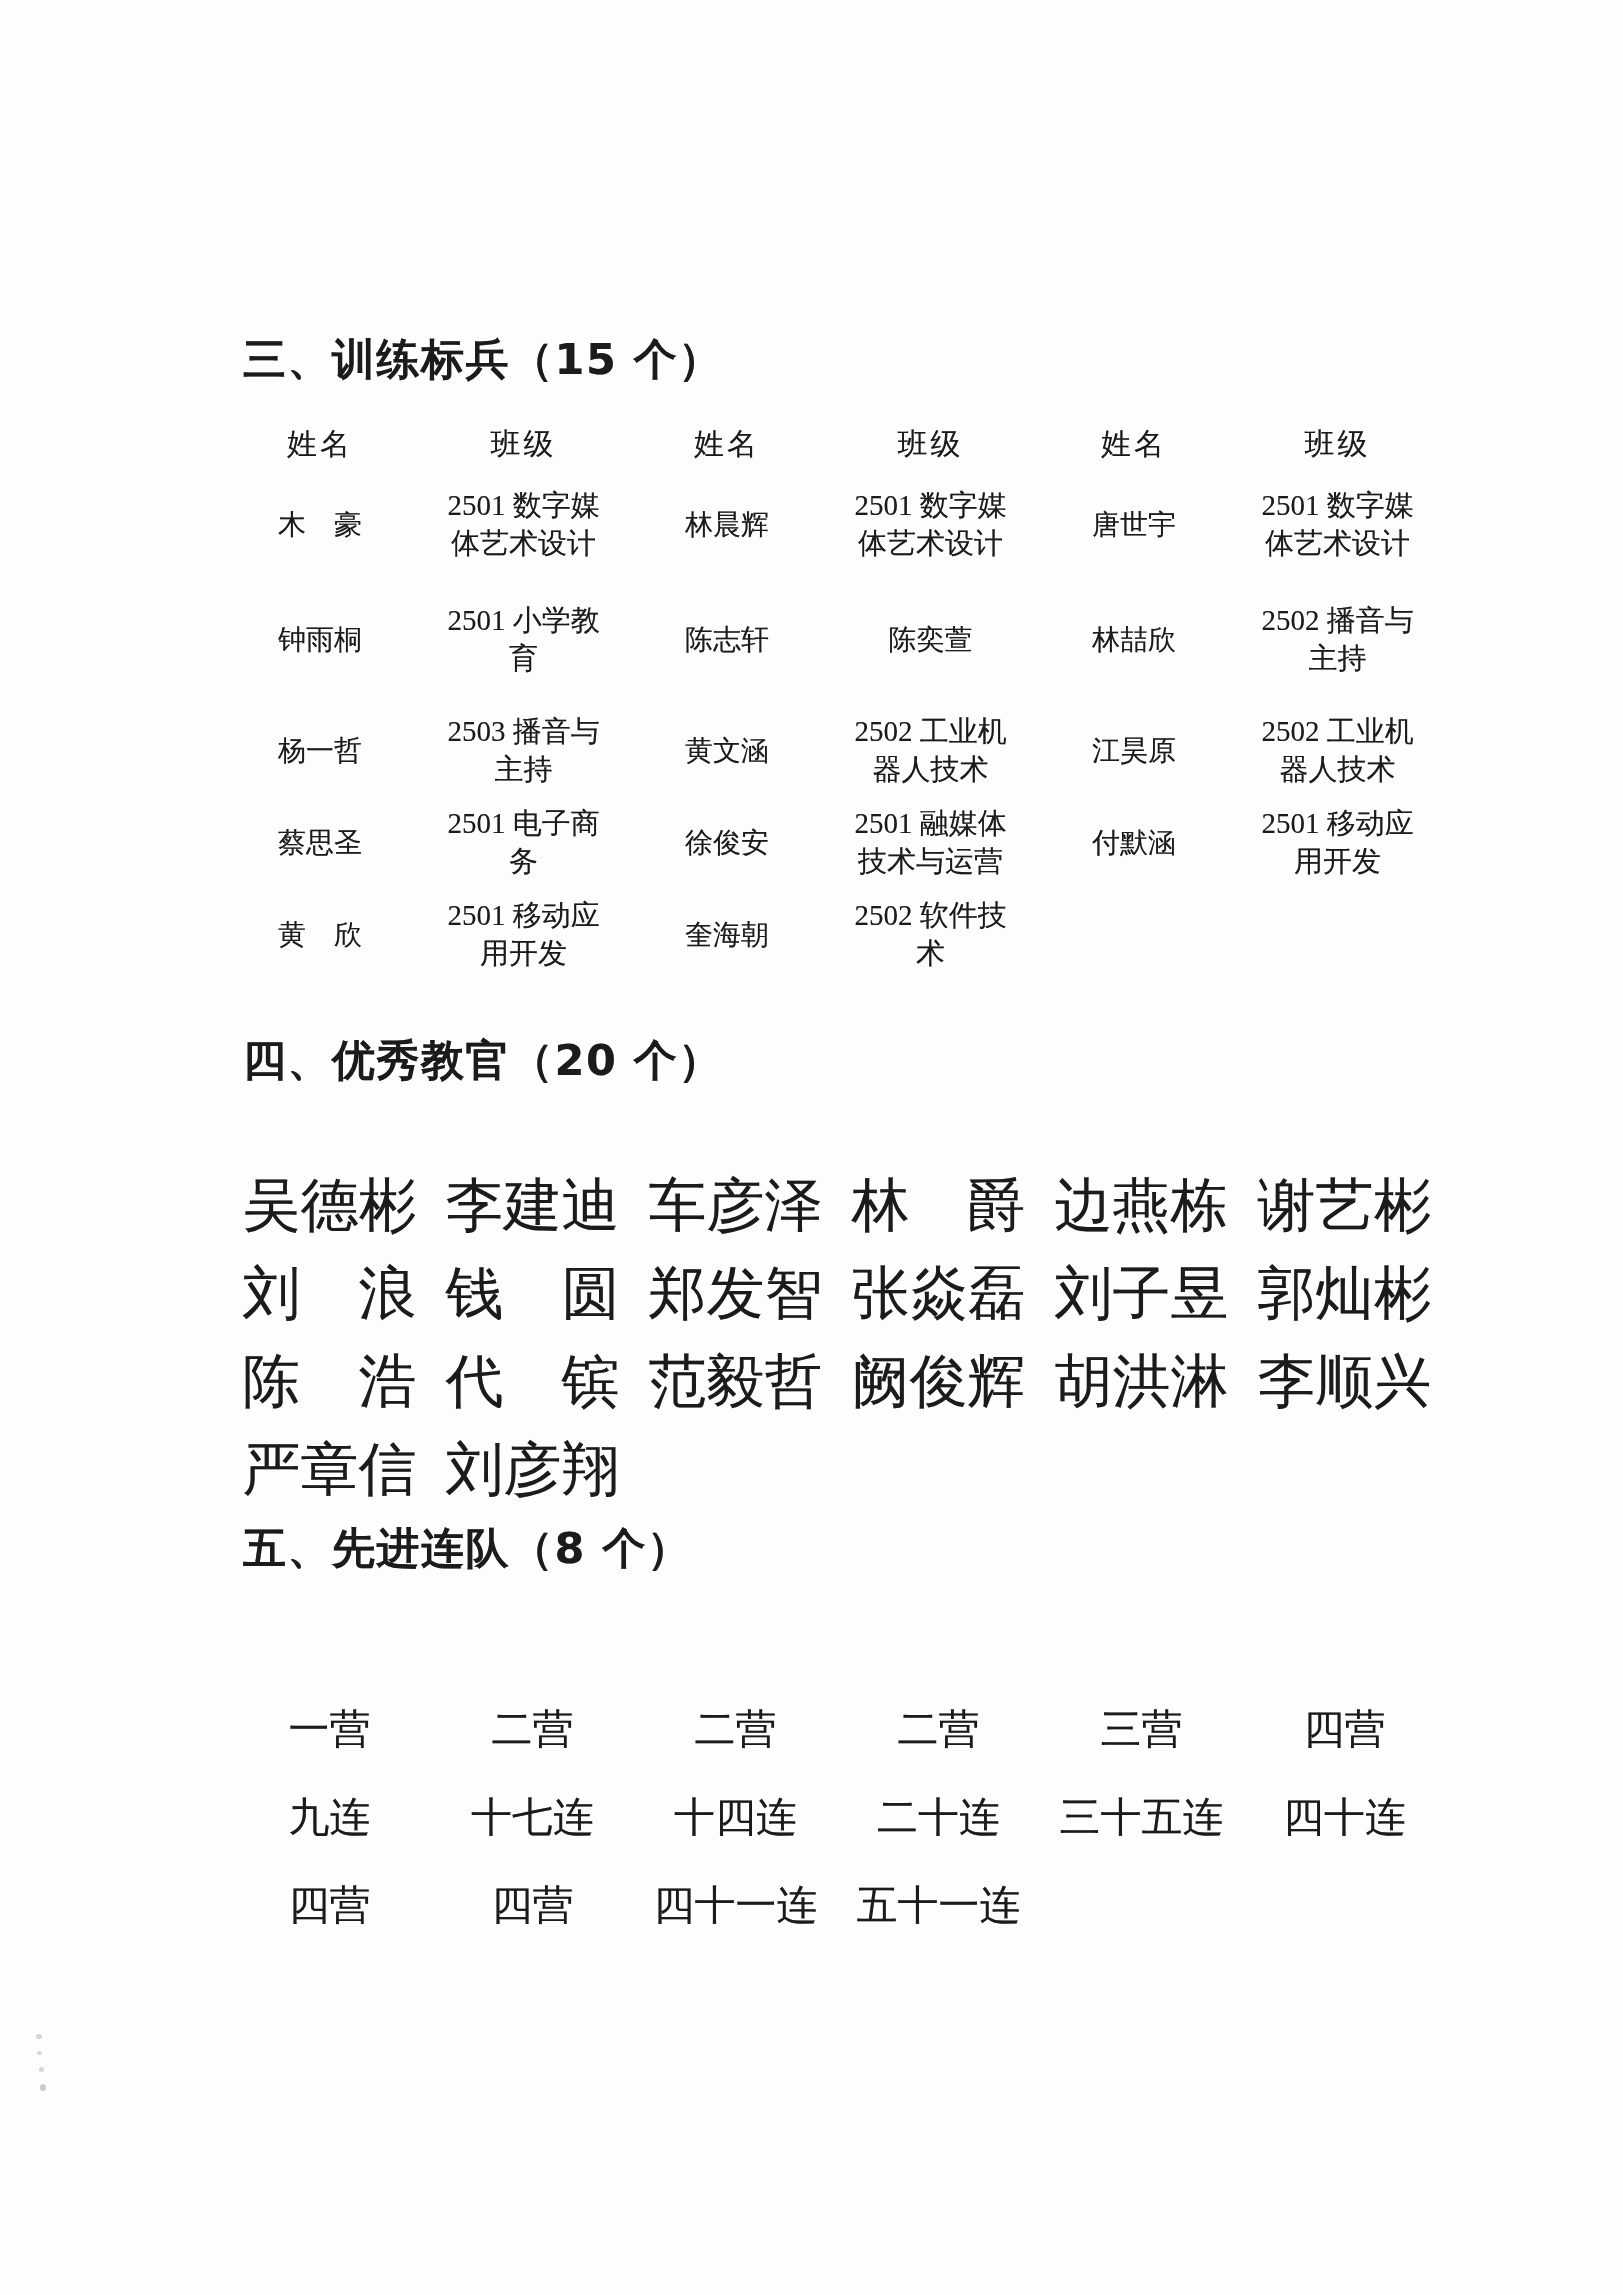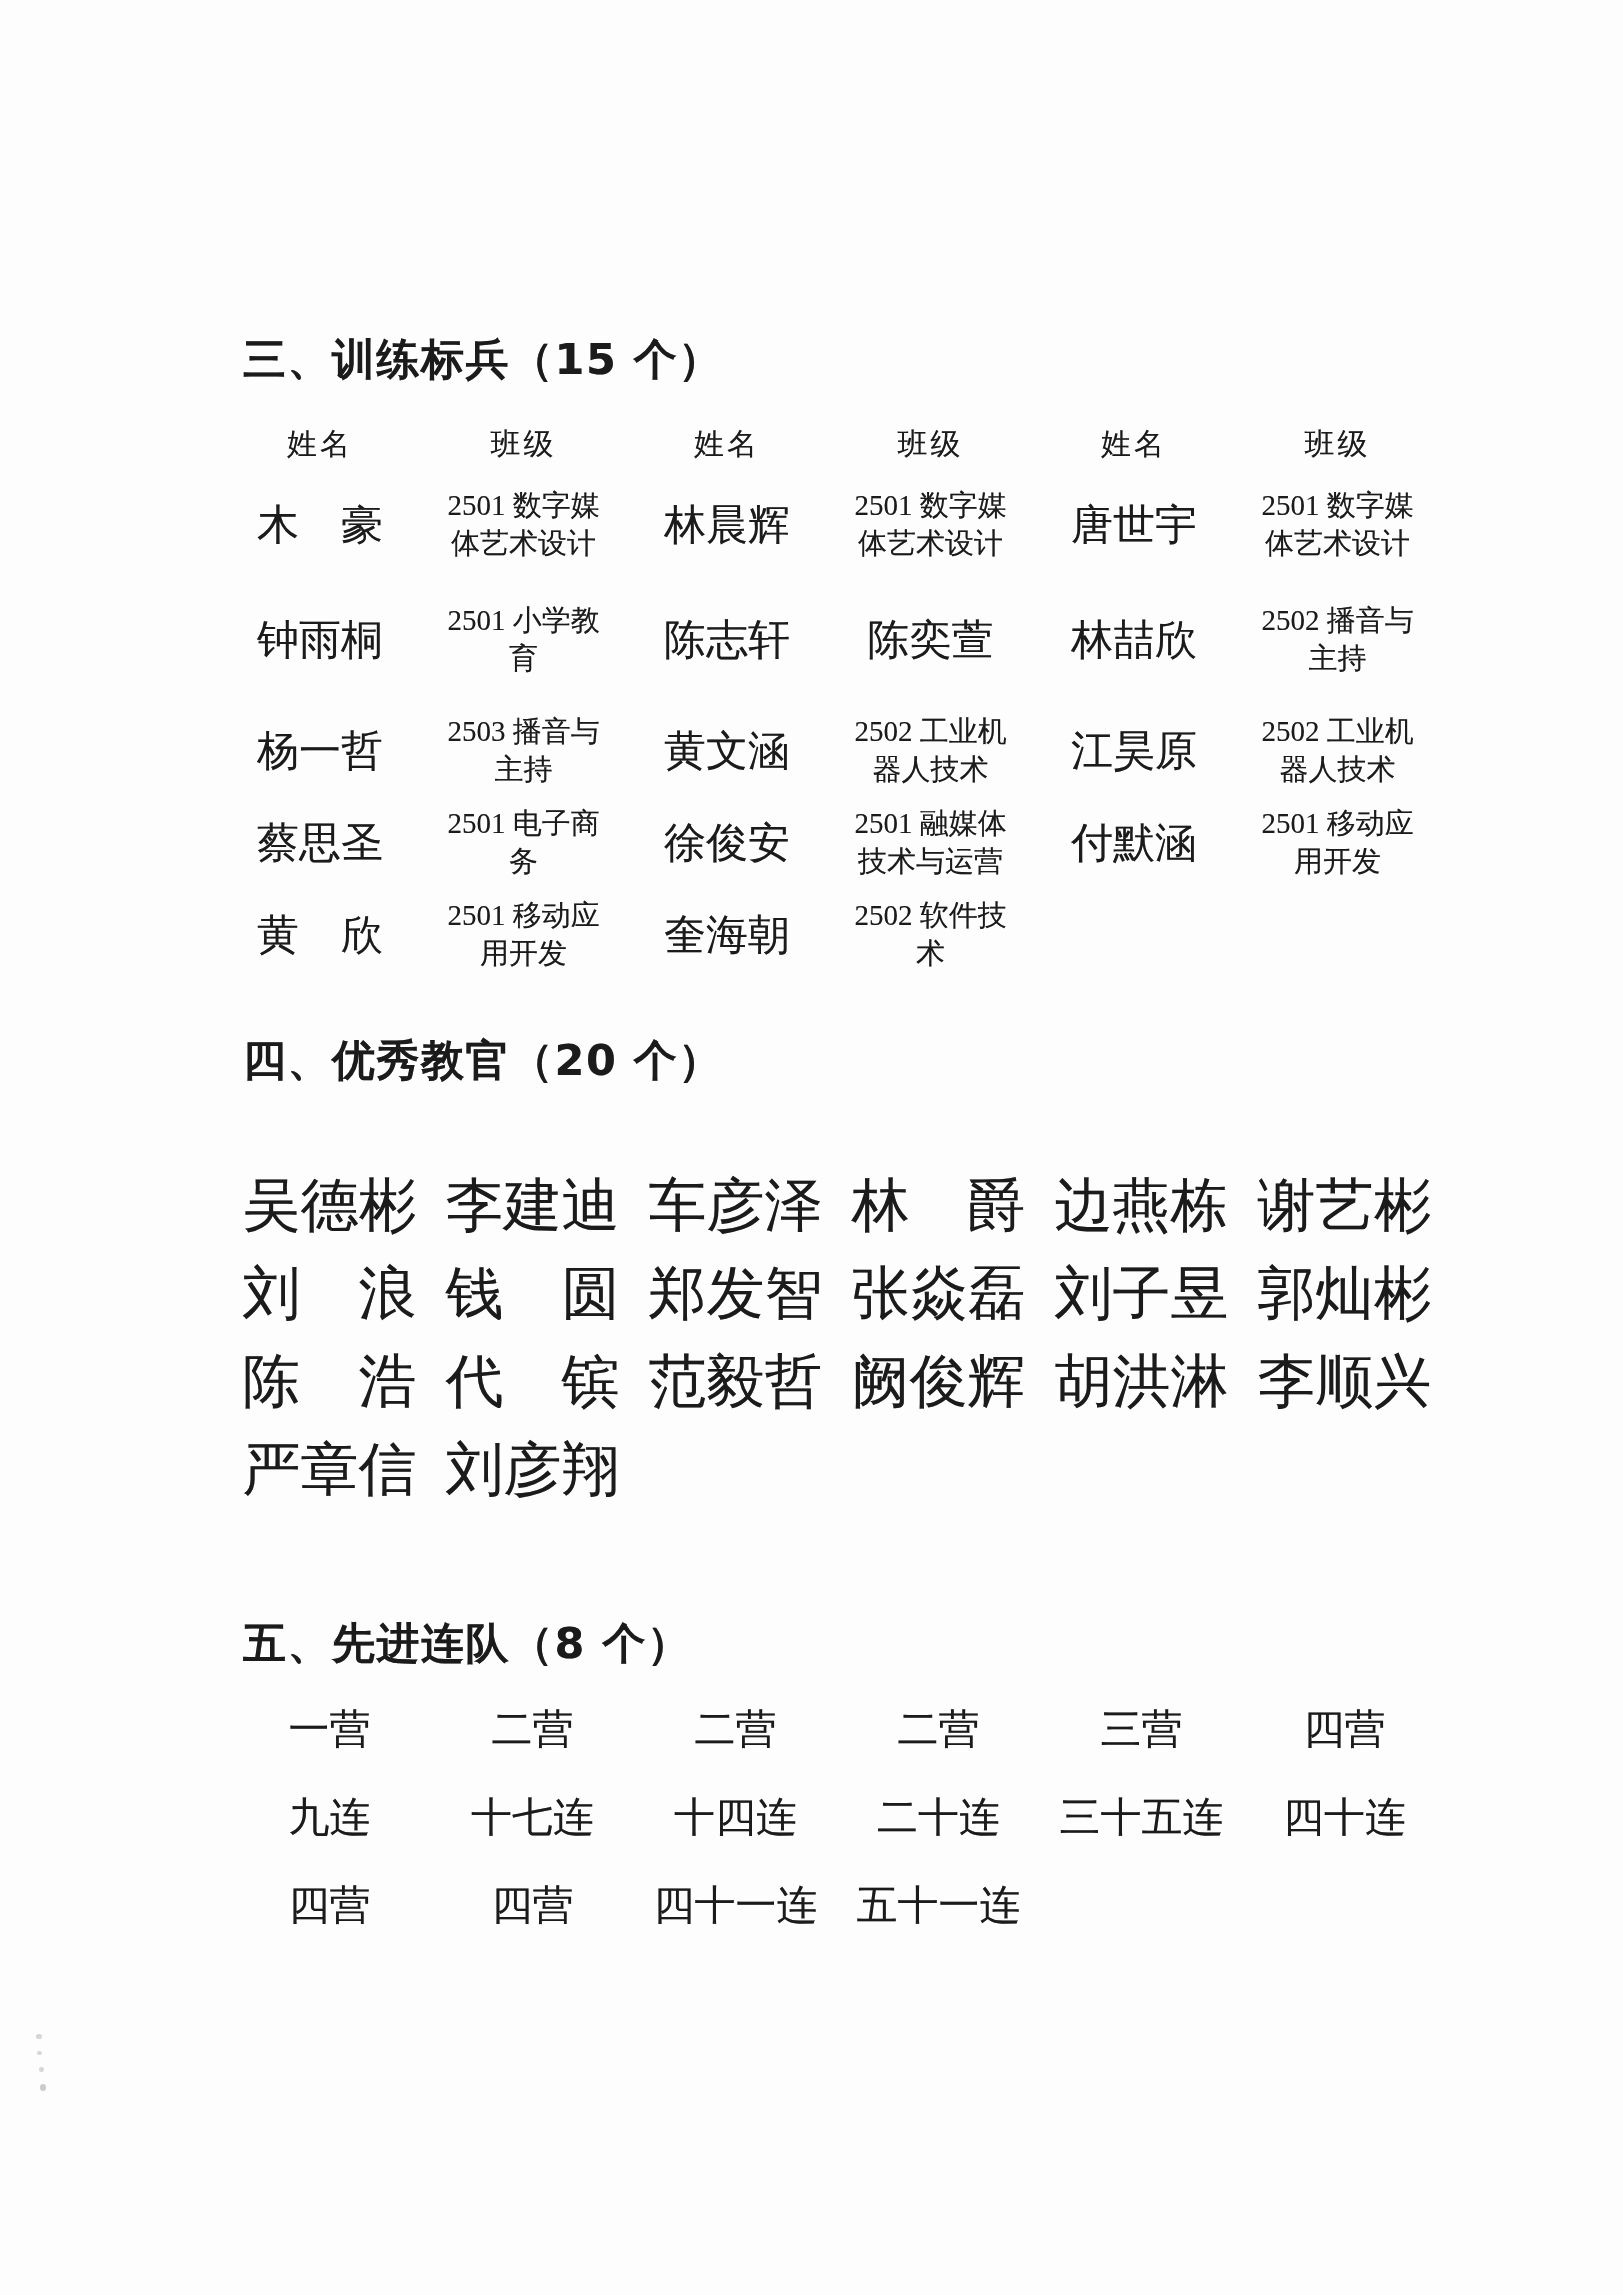--- a/index.html
+++ b/index.html
@@ -15,31 +15,31 @@
     position: absolute; left: 243px;
     font-family: "DejaVu Sans", "Liberation Sans", sans-serif;
     font-weight: 700;
     font-size: 43px;
     letter-spacing: 1.5px;
     white-space: nowrap;
     text-shadow: 0 0 0.5px rgba(0,0,0,0.45);
   }
   #t3-title { top: 331px; }
   #t4-title { top: 1032px; }
-  #t5-title { top: 1615px; }
+  #t5-title { top: 1520px; }
 
   .grid3 {
     position: absolute; left: 233px; top: 417px;
     display: grid;
     grid-template-columns: 174px 233px 174px 233px 174px 233px;
     grid-template-rows: 54px 107px 123px 100px 84px 100px;
     align-items: center; justify-items: center;
   }
   .hdr  { font-size: 30px; letter-spacing: 3.1px; white-space: nowrap; }
-  .name3 { font-size: 42px; white-space: nowrap; }
+  .name3 { font-size: 28px; white-space: nowrap; }
   .cls  { font-size: 29px; line-height: 1.3; white-space: pre-line; text-align: center; }
 
   .grid46 {
     position: absolute; left: 228px;
     display: grid;
     grid-template-columns: repeat(6, 203px);
     grid-template-rows: repeat(4, 88px);
     align-items: center; justify-items: center;
   }
   #grid4 { top: 1162px; }

